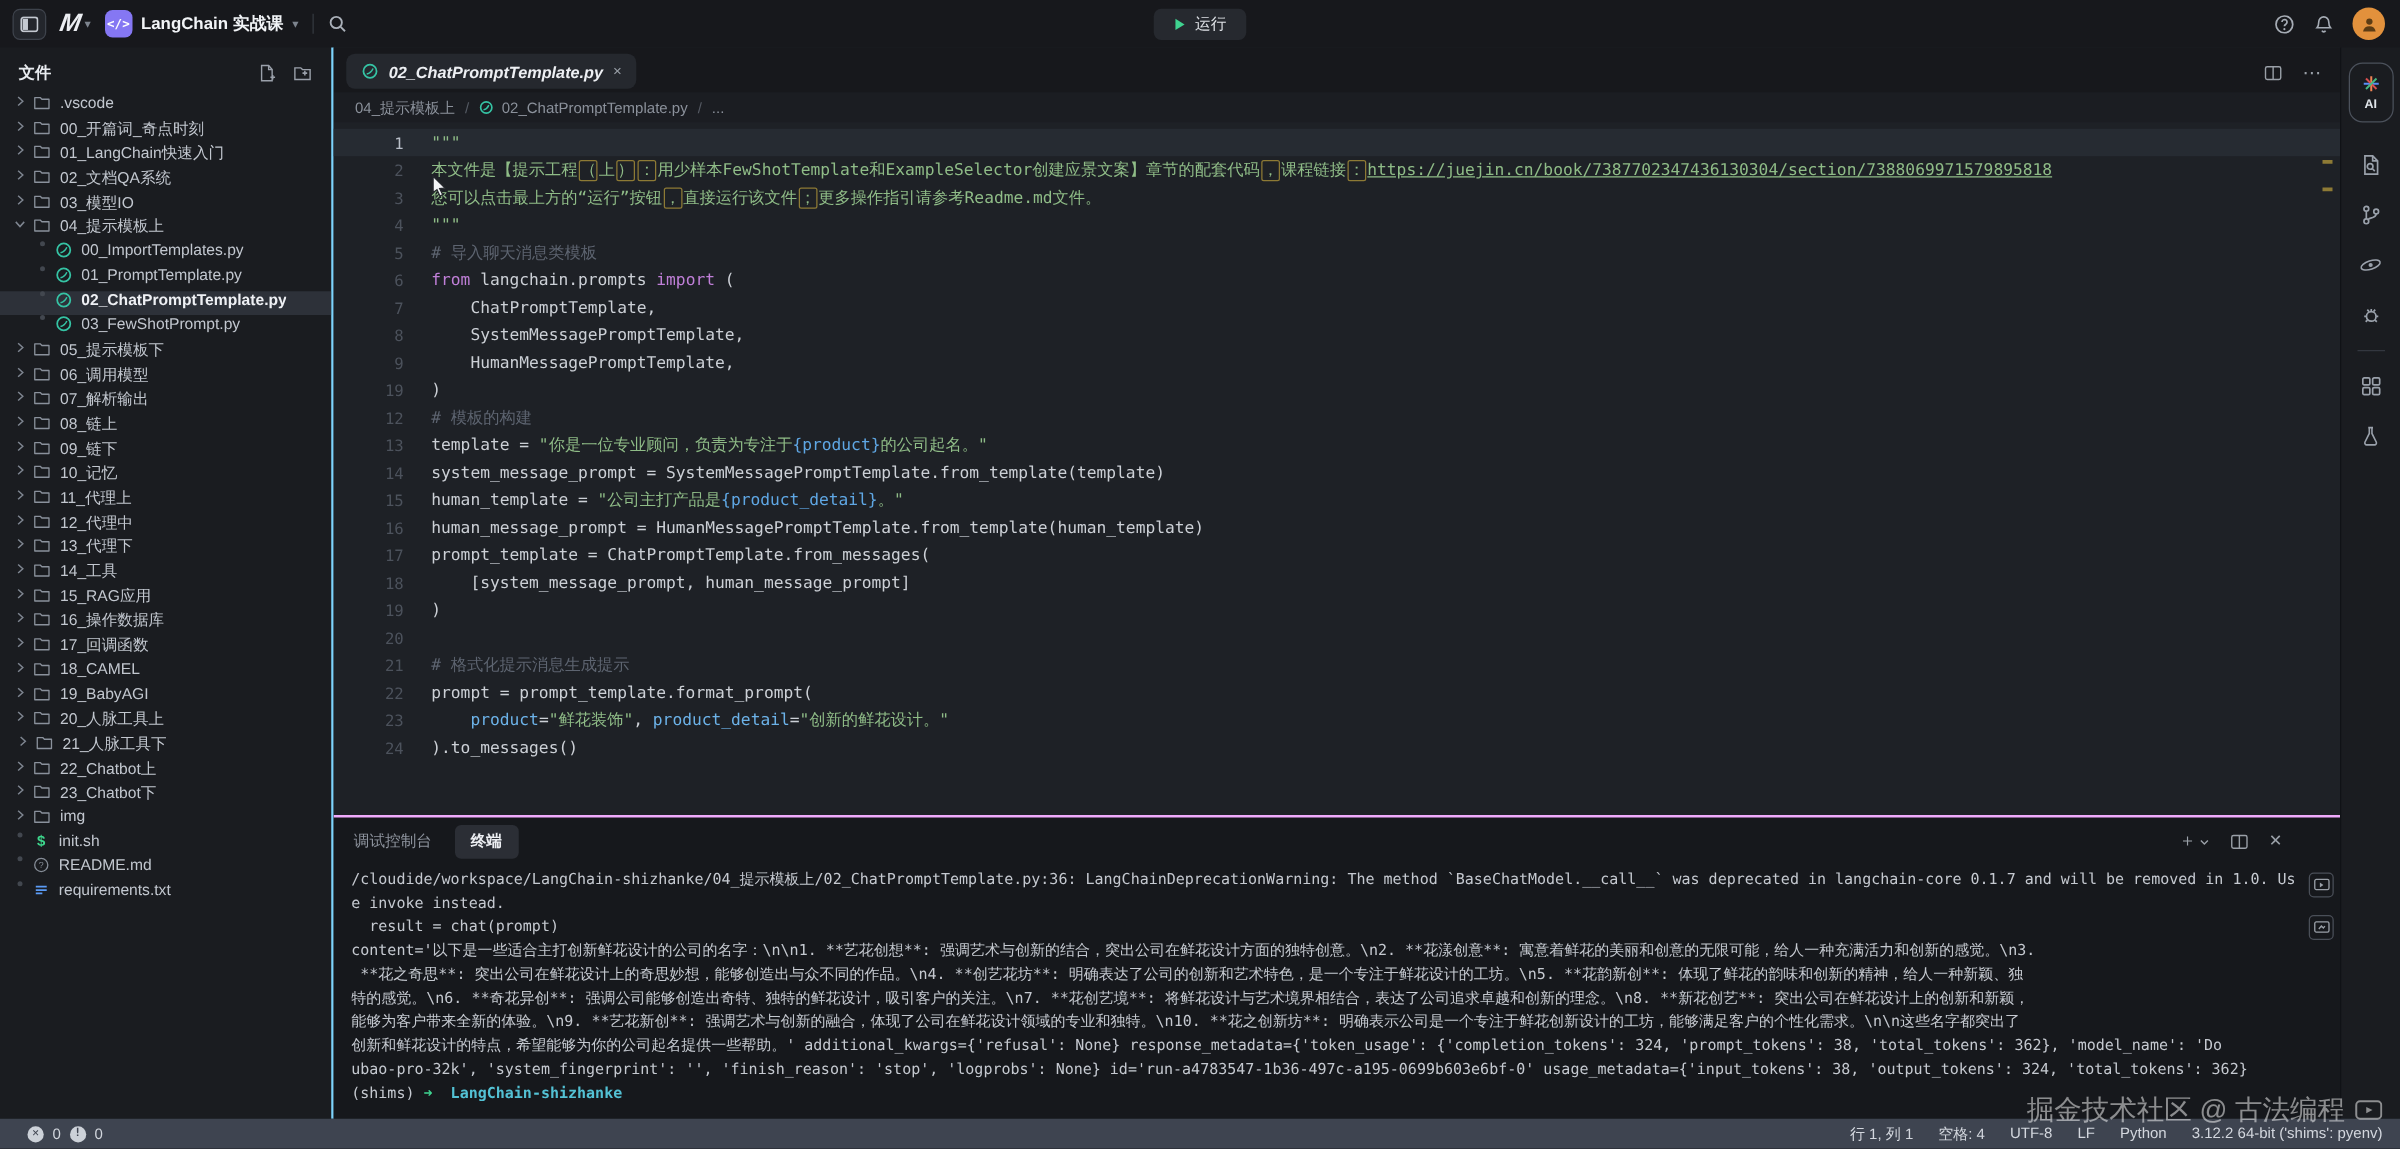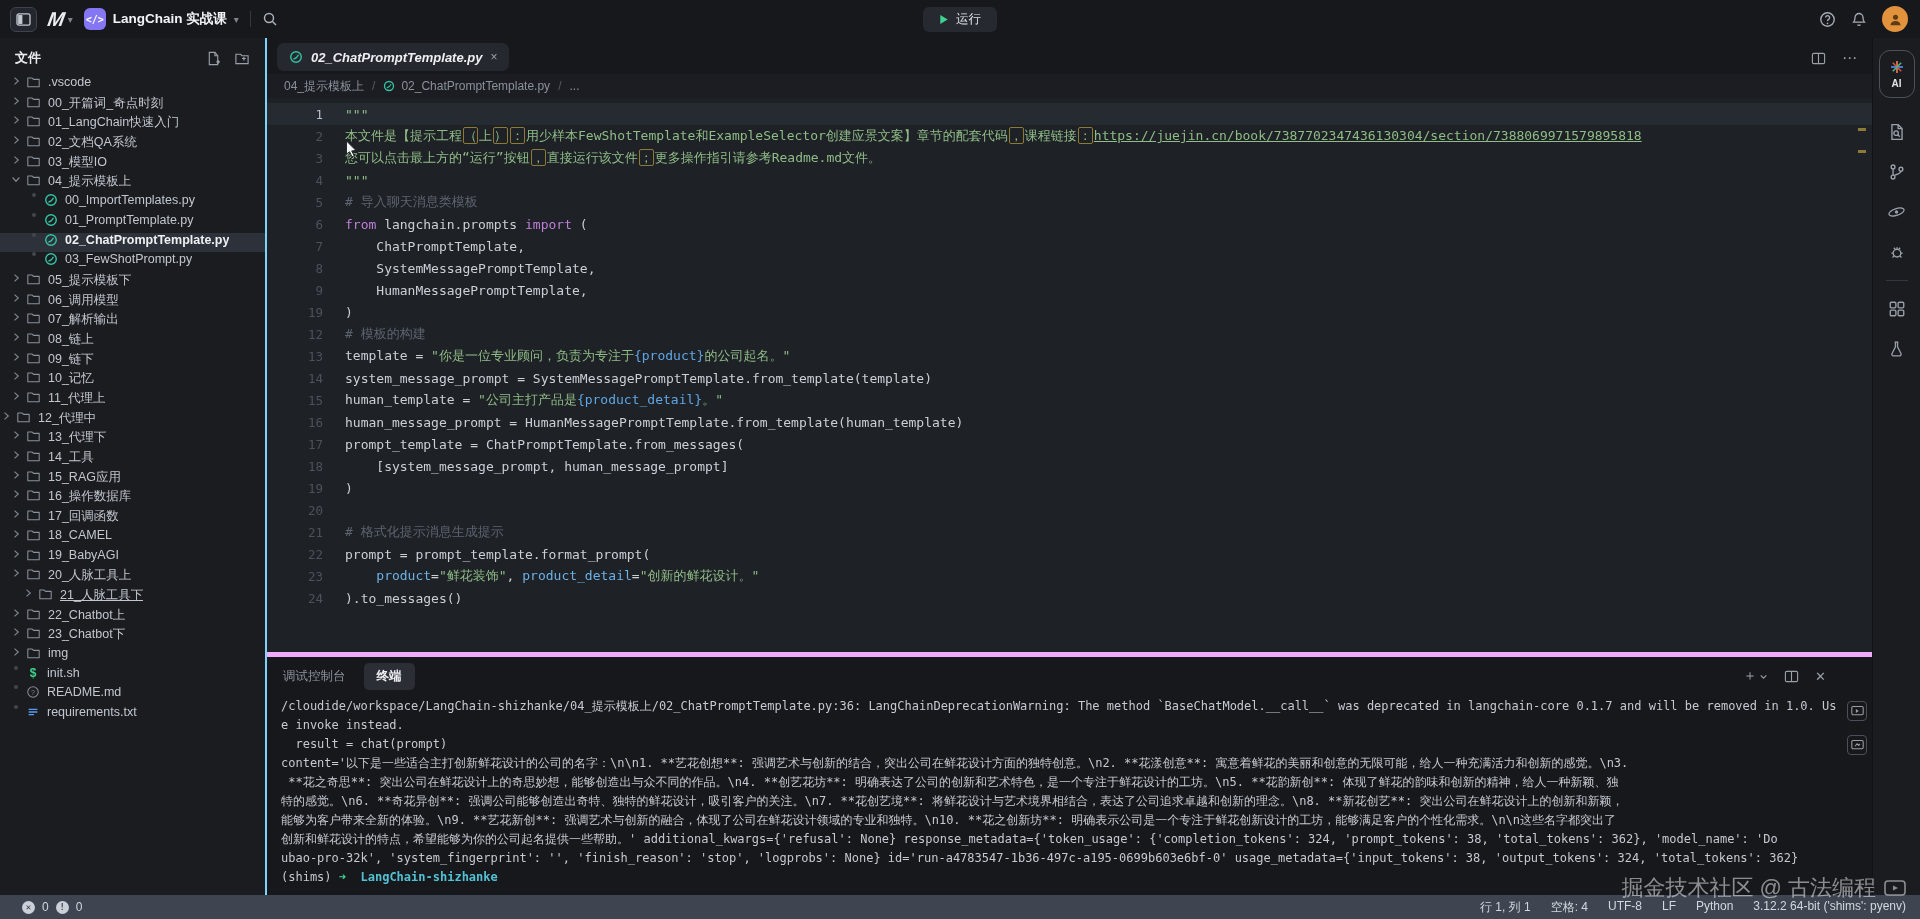--- a/index.html
+++ b/index.html
@@ -63,21 +63,21 @@
   .tk-k{color:#c07fd8;}
   .tk-c{color:#5d6470;}
   .tk-p{color:#ccd0d6;}
   .tk-v{color:#5fa7e4;}
   .tk-a{color:#6cb2e8;}
   .tk-l{color:#8fbc87;text-decoration:underline;}
   .ruler-mark{position:absolute;right:6px;width:8px;height:3px;background:#8d7a35;}
   .mouse-cursor{position:absolute;left:78px;top:42px;}
 
   
-  .panel{height:243px;background:#16181c;border-top:5px solid #f0abfc;position:relative;}
+  .panel{height:243px;background:#16181c;border-top:2px solid #f0abfc;position:relative;}
   .p-head{height:38px;display:flex;align-items:center;padding:0 16px;gap:18px;}
   .p-tab{font-size:12.5px;color:#8d939d;cursor:pointer;}
   .p-tab.act{background:#2b2e35;color:#eceef2;font-weight:bold;padding:5px 13px;border-radius:5px;}
   .p-actions{margin-left:auto;display:flex;gap:16px;align-items:center;color:#9aa0a8;padding-right:30px;}
   .p-plus{font-size:14px;display:flex;align-items:center;gap:2px;cursor:pointer;}
   .p-x{font-size:13px;cursor:pointer;}
   .term{padding:2px 14px 0 14px;font-family:"DejaVu Sans Mono",monospace;font-size:12px;line-height:19px;color:#c5c9d0;}
   .tline{white-space:pre;overflow:hidden;}
   .t-arrow{color:#3fd390;font-weight:bold;}
   .t-cyan{color:#53c1d4;font-weight:bold;}
@@ -388,21 +388,21 @@
               <path d="M6 3.5l5 4.5-5 4.5" fill="none" stroke="#7e8590" stroke-width="1.6"></path>
             </svg>
           </span>
           <span class="ic">
             <svg width="15" height="14" viewBox="0 0 16 16" fill="none" stroke="#8a919c" stroke-width="1.2">
               <path d="M1.5 3.5h5L8 5h6.5v8.5h-13z" stroke-linejoin="round"></path>
             </svg>
           </span>
           <span class="lbl">11_代理上</span>
         </div>
-        <div class="row" style="">
+        <div class="row" style="padding-left: 10px;">
           <span>
             <svg class="chev" width="12" height="12" viewBox="0 0 16 16">
               <path d="M6 3.5l5 4.5-5 4.5" fill="none" stroke="#7e8590" stroke-width="1.6"></path>
             </svg>
           </span>
           <span class="ic">
             <svg width="15" height="14" viewBox="0 0 16 16" fill="none" stroke="#8a919c" stroke-width="1.2">
               <path d="M1.5 3.5h5L8 5h6.5v8.5h-13z" stroke-linejoin="round"></path>
             </svg>
           </span>
@@ -505,21 +505,21 @@
               <path d="M6 3.5l5 4.5-5 4.5" fill="none" stroke="#7e8590" stroke-width="1.6"></path>
             </svg>
           </span>
           <span class="ic">
             <svg width="15" height="14" viewBox="0 0 16 16" fill="none" stroke="#8a919c" stroke-width="1.2">
               <path d="M1.5 3.5h5L8 5h6.5v8.5h-13z" stroke-linejoin="round"></path>
             </svg>
           </span>
           <span class="lbl">20_人脉工具上</span>
         </div>
-        <div class="row" style="padding-left: 22px; text-decoration: underline;">
+        <div class="row" style="padding-left: 12px;">
           <span>
             <svg class="chev" width="12" height="12" viewBox="0 0 16 16">
               <path d="M6 3.5l5 4.5-5 4.5" fill="none" stroke="#7e8590" stroke-width="1.6"></path>
             </svg>
           </span>
           <span class="ic">
             <svg width="15" height="14" viewBox="0 0 16 16" fill="none" stroke="#8a919c" stroke-width="1.2">
               <path d="M1.5 3.5h5L8 5h6.5v8.5h-13z" stroke-linejoin="round"></path>
             </svg>
           </span>

